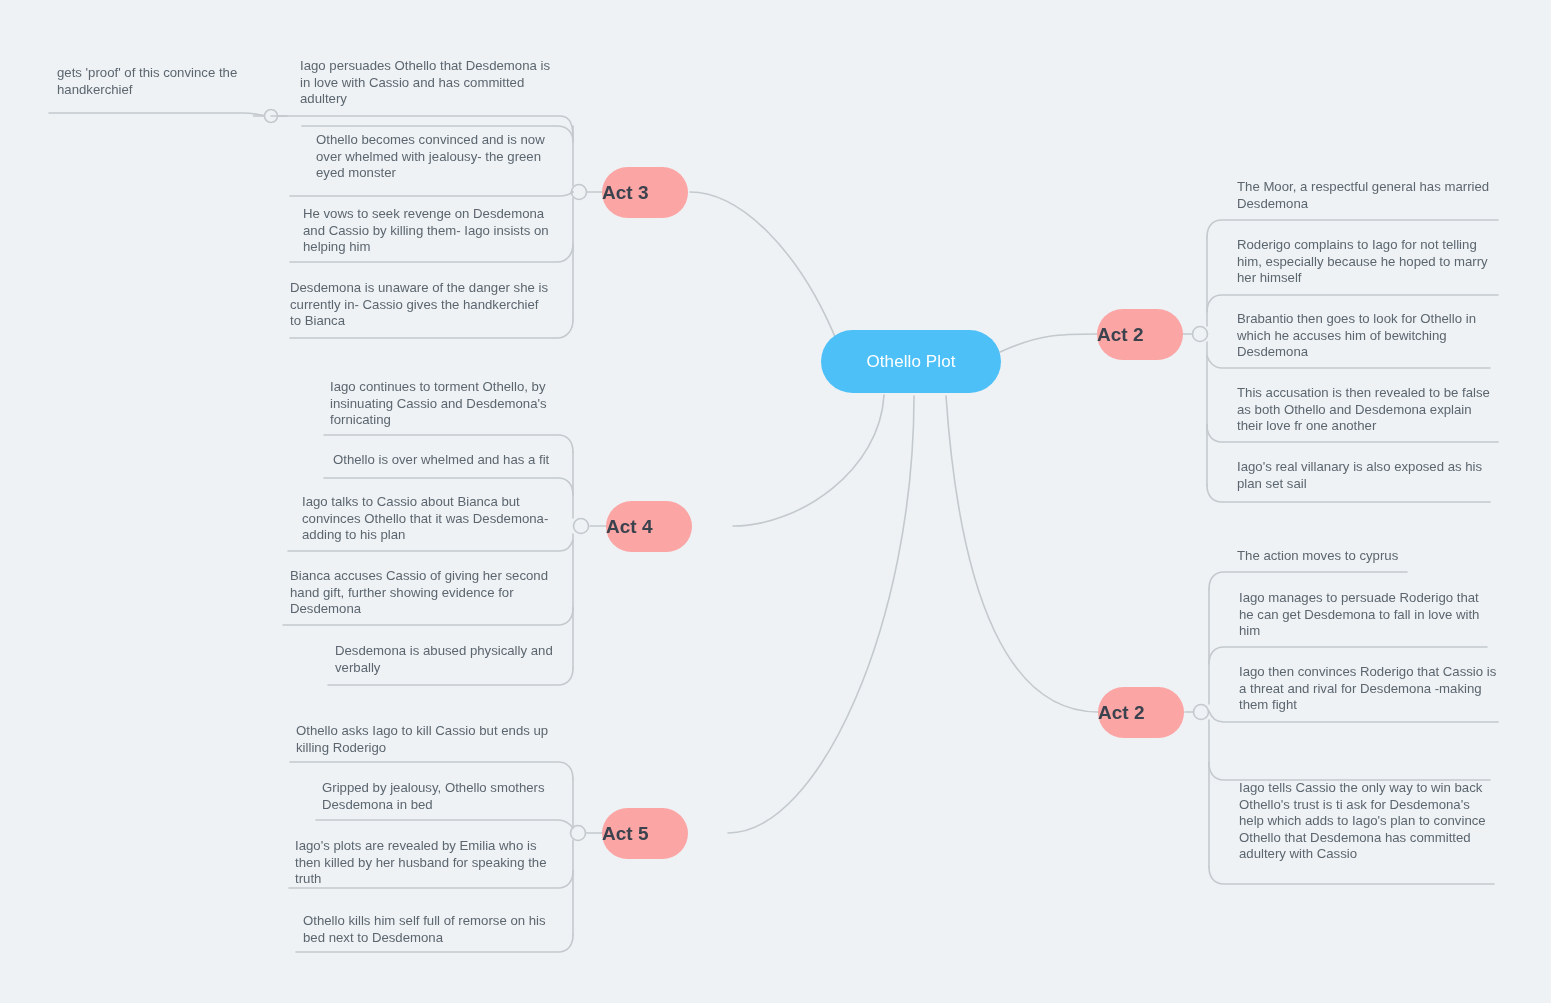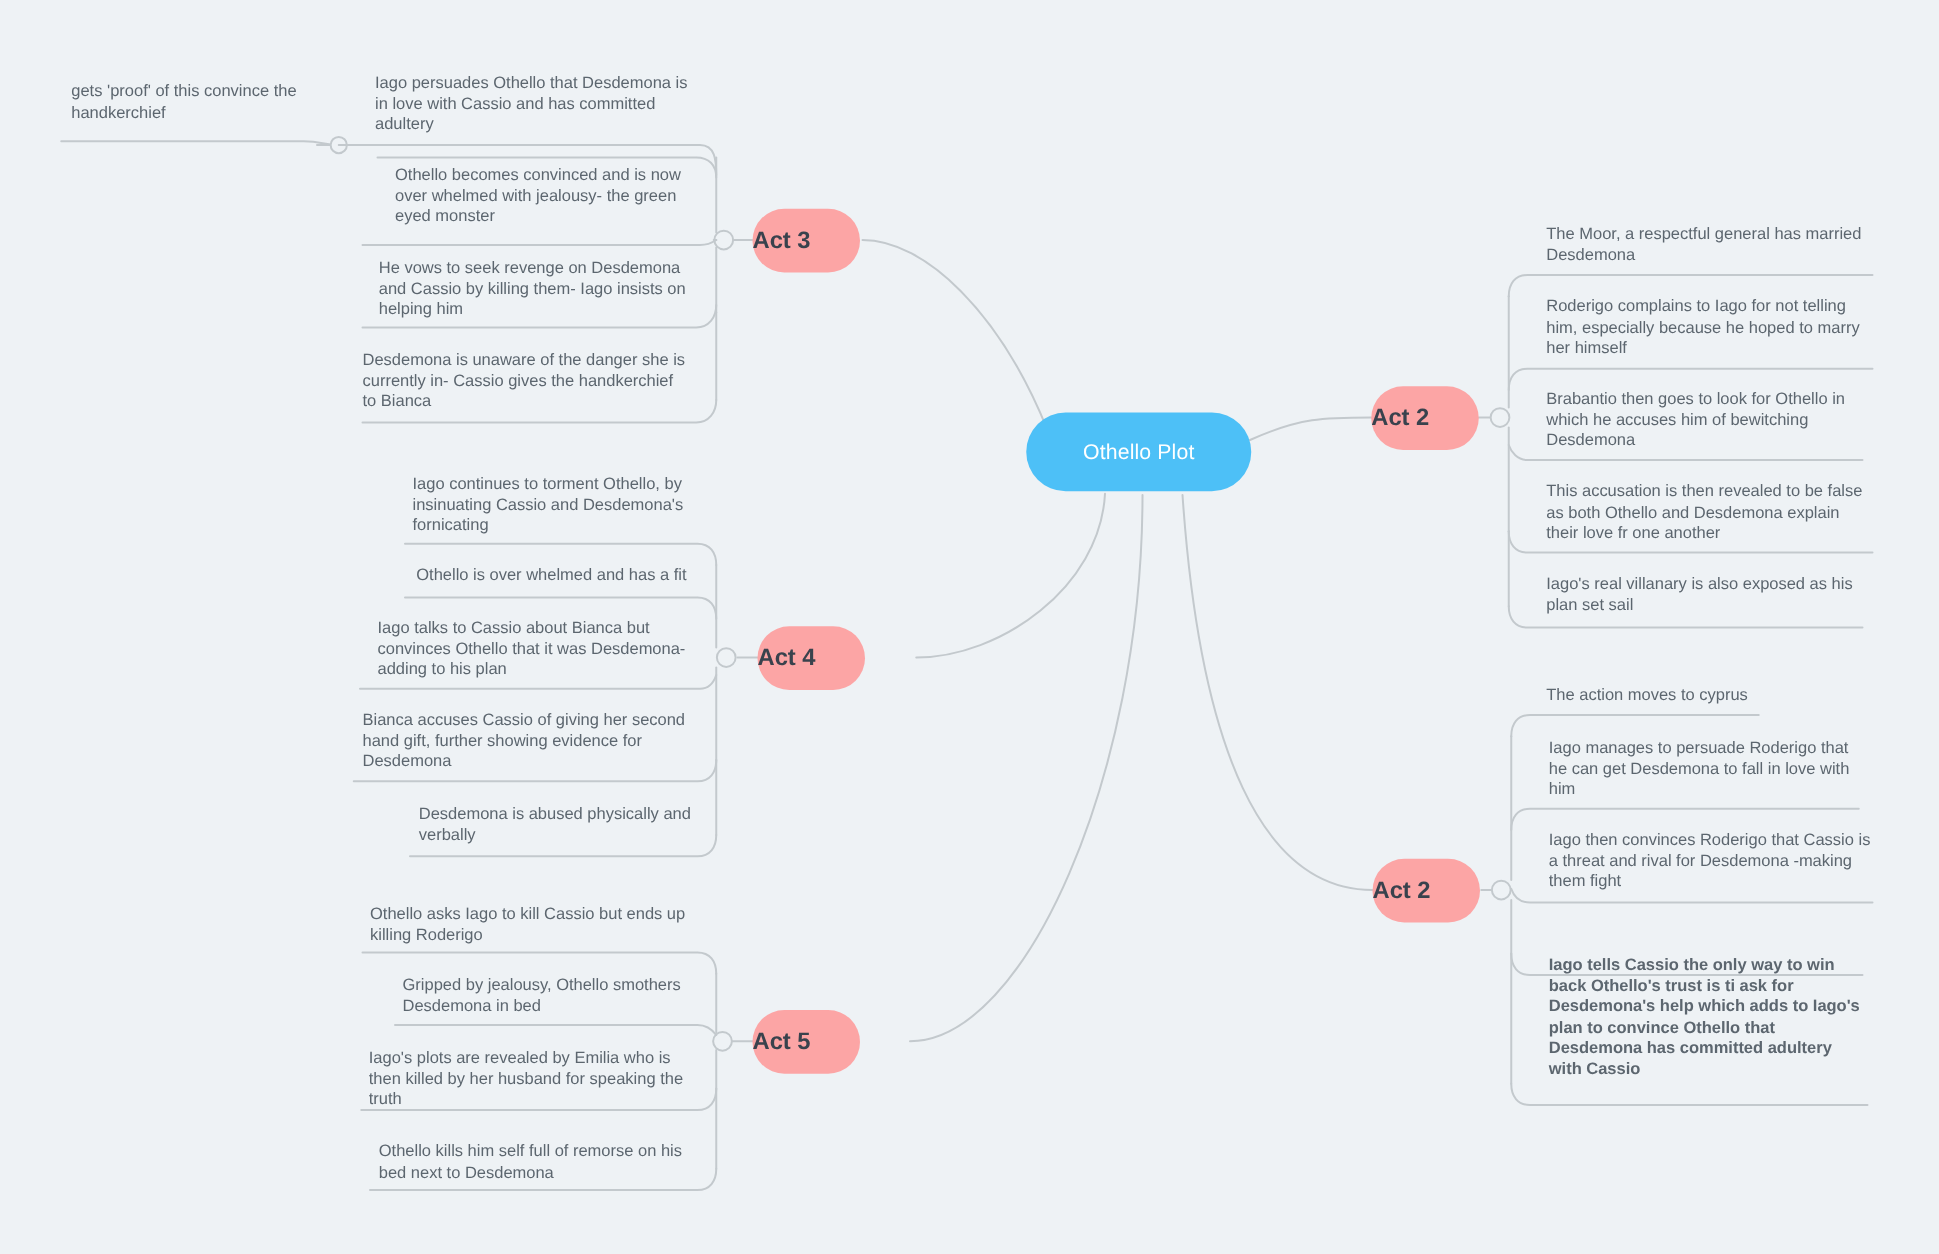--- a/index.html
+++ b/index.html
@@ -239,15 +239,15 @@
 
   <div class="leaf right" style="left:1237px; top:459px; width:252px;">Iago's real villanary is also exposed as his plan set sail</div>
 
   <div class="leaf right" style="left:1237px; top:548px; width:260px;">The action moves to cyprus</div>
 
   <div class="leaf right" style="left:1239px; top:590px; width:250px;">Iago manages to persuade Roderigo that he can get Desdemona to fall in love with him</div>
 
   <div class="leaf right" style="left:1239px; top:664px; width:258px;">Iago then convinces Roderigo that Cassio is a threat and rival for Desdemona -making them fight</div>
 
 
-  <div class="leaf right" style="left:1239px; top:764px; width:256px;font-weight:bold;">Iago tells Cassio the only way to win back Othello's trust is ti ask for Desdemona's help which adds to Iago's plan to convince Othello that Desdemona has committed adultery with Cassio</div>
+  <div class="leaf right" style="left:1239px; top:780px; width:256px;">Iago tells Cassio the only way to win back Othello's trust is ti ask for Desdemona's help which adds to Iago's plan to convince Othello that Desdemona has committed adultery with Cassio</div>
 
 </div>
 
 </body></html>

